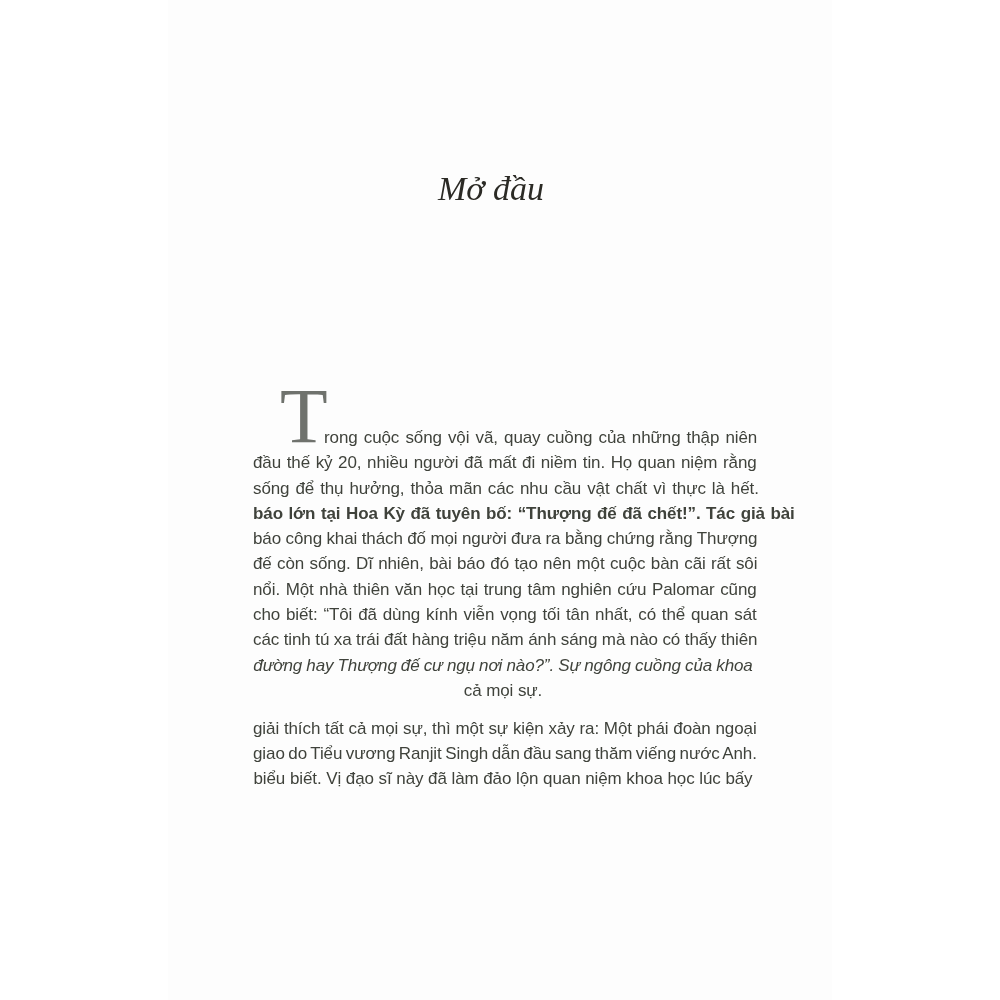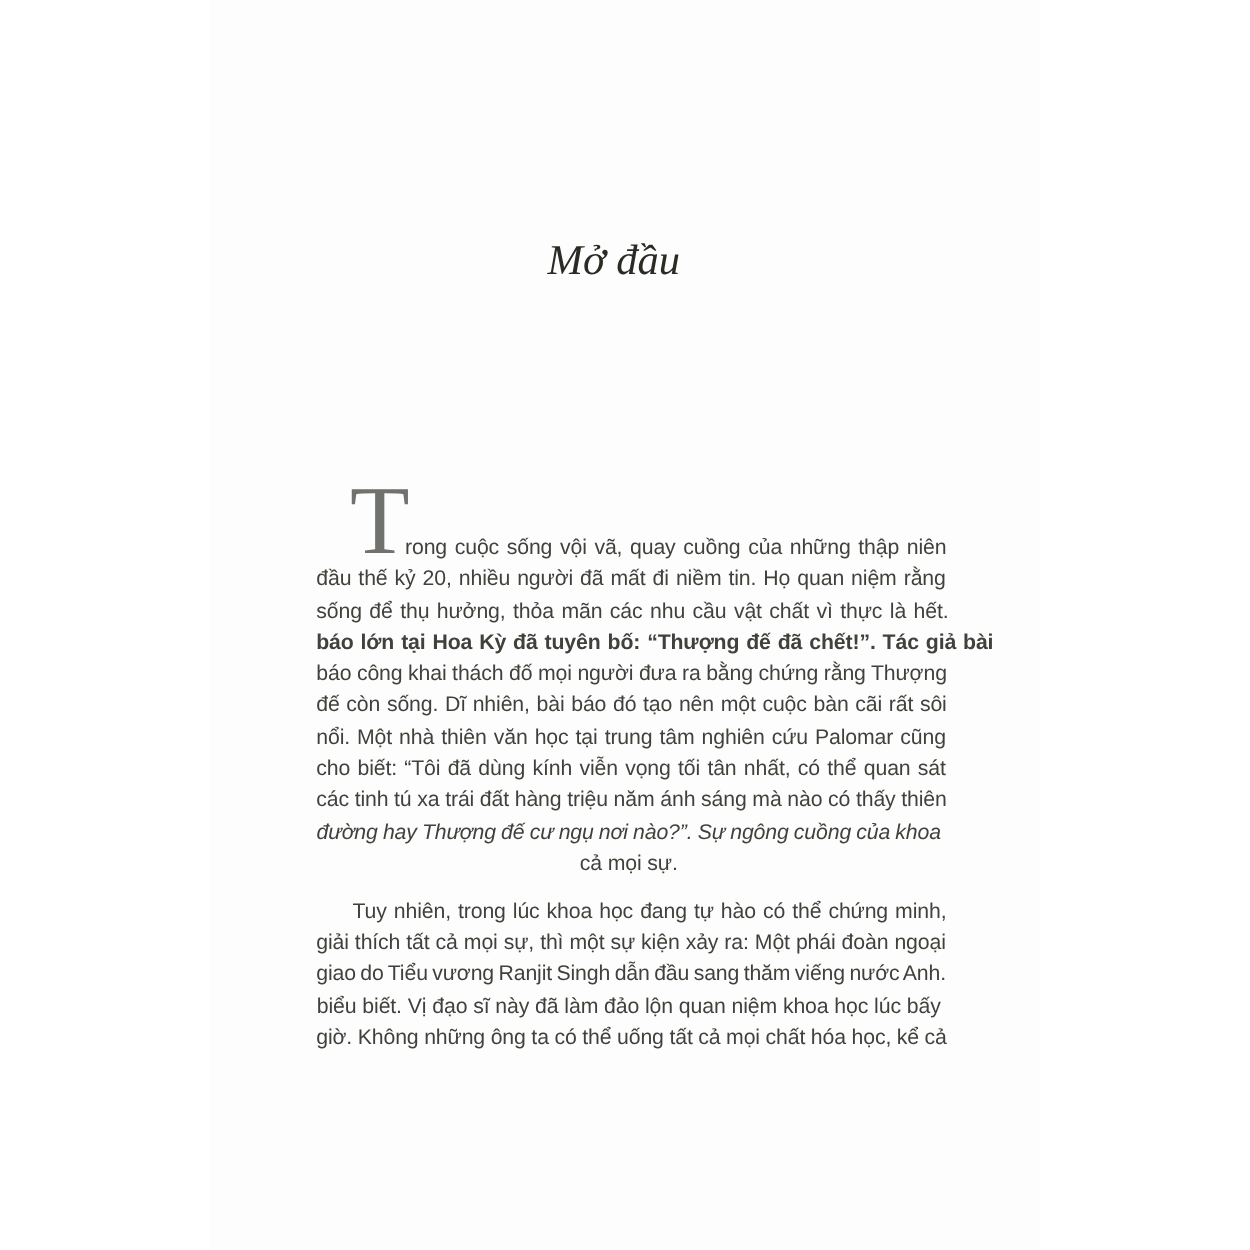--- a/index.html
+++ b/index.html
@@ -12,21 +12,21 @@
     font-family: "Liberation Sans", sans-serif;
   }
   .scan-area {
     position: absolute;
     left: 168px; top: 0;
     width: 664px; height: 1000px;
     background: #fdfdfd;
   }
   .title {
     position: absolute;
-    top: 192px; left: 241px;
+    top: 172px; left: 241px;
     width: 500px;
     margin: 0;
     text-align: center;
     font-family: "Liberation Serif", serif;
     font-style: italic;
     font-weight: 400;
     font-size: 34px;
     line-height: 1;
     color: #2b2a25;
   }
@@ -76,20 +76,18 @@
       <div class="line"><span style="word-spacing: -0.166667px;">báo công khai thách đố mọi người đưa ra bằng chứng rằng Thượng</span></div>
       <div class="line"><span style="word-spacing: 0.733333px;">đế còn sống. Dĩ nhiên, bài báo đó tạo nên một cuộc bàn cãi rất sôi</span></div>
       <div class="line"><span style="word-spacing: 1px;">nổi. Một nhà thiên văn học tại trung tâm nghiên cứu Palomar cũng</span></div>
       <div class="line"><span style="word-spacing: 1.21429px;">cho biết: “Tôi đã dùng kính viễn vọng tối tân nhất, có thể quan sát</span></div>
       <div class="line"><span style="word-spacing: -0.0666667px;">các tinh tú xa trái đất hàng triệu năm ánh sáng mà nào có thấy thiên</span></div>
       <div class="line"><span style="word-spacing: -0.5px; font-style: italic;">đường hay Thượng đế cư ngụ nơi nào?”. Sự ngông cuồng của khoa</span></div>
       <div class="line no-just"><span>cả mọi sự.</span></div>
     </div>
 
     <div class="para para2">
-      <div class="line p-indent"><span style="word-spacing: 1px;">Tuy nhiên, trong lúc khoa học đang tự hào có thể chứng minh,</span></div>
       <div class="line"><span style="word-spacing: 0.2px;">giải thích tất cả mọi sự, thì một sự kiện xảy ra: Một phái đoàn ngoại</span></div>
       <div class="line"><span style="word-spacing: -1.08333px;">giao do Tiểu vương Ranjit Singh dẫn đầu sang thăm viếng nước Anh.</span></div>
       <div class="line"><span style="word-spacing: 0.0666667px;">biểu biết. Vị đạo sĩ này đã làm đảo lộn quan niệm khoa học lúc bấy</span></div>
-      <div class="line"><span style="word-spacing: -0.133333px;">giờ. Không những ông ta có thể uống tất cả mọi chất hóa học, kể cả</span></div>
     </div>
   </div>
 </div>
 
 </body></html>

